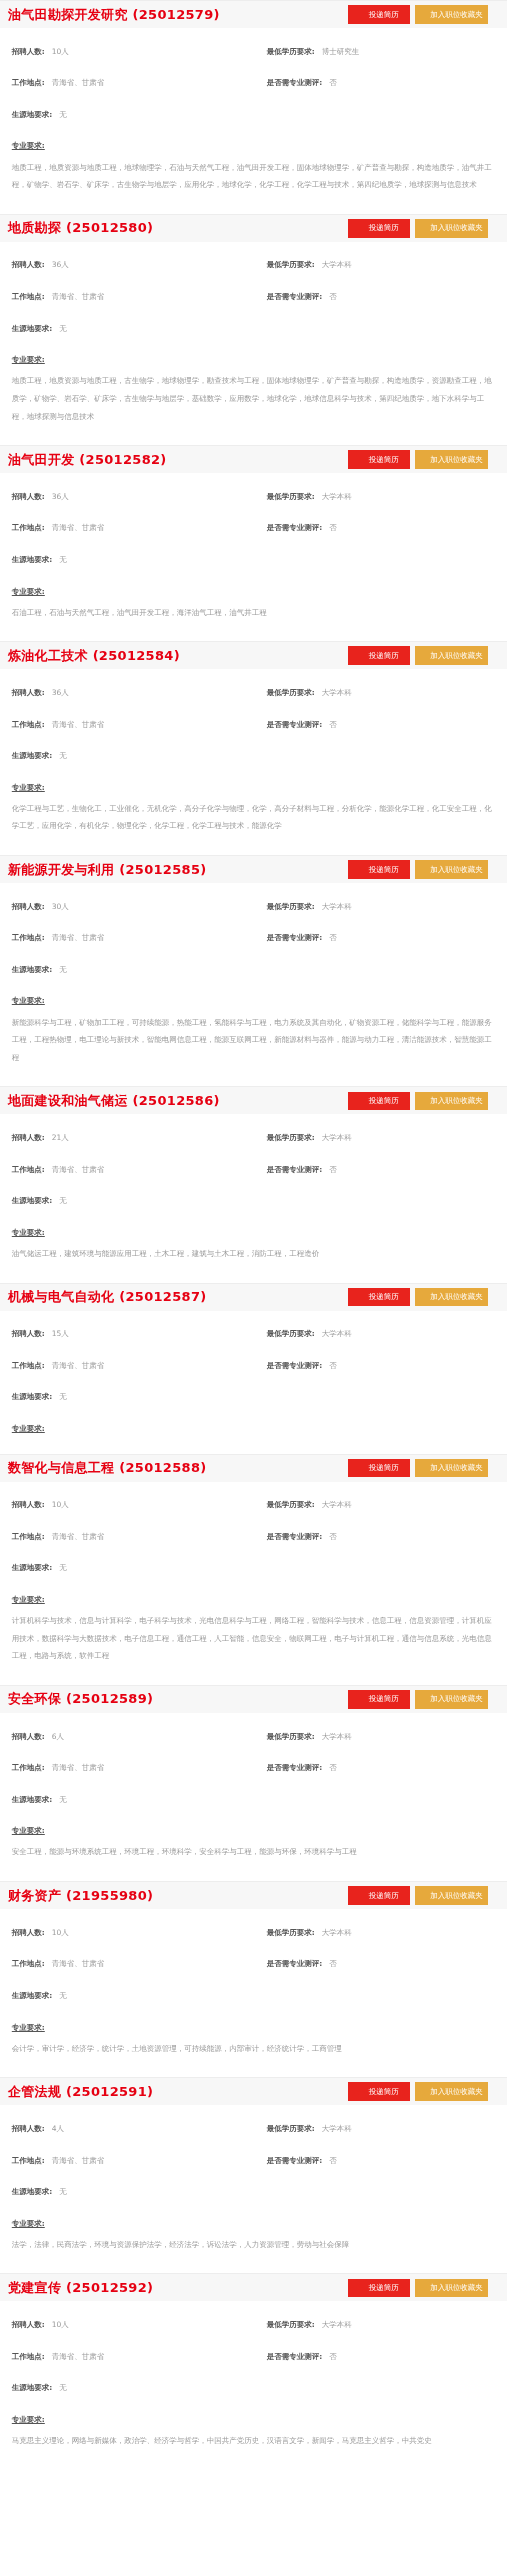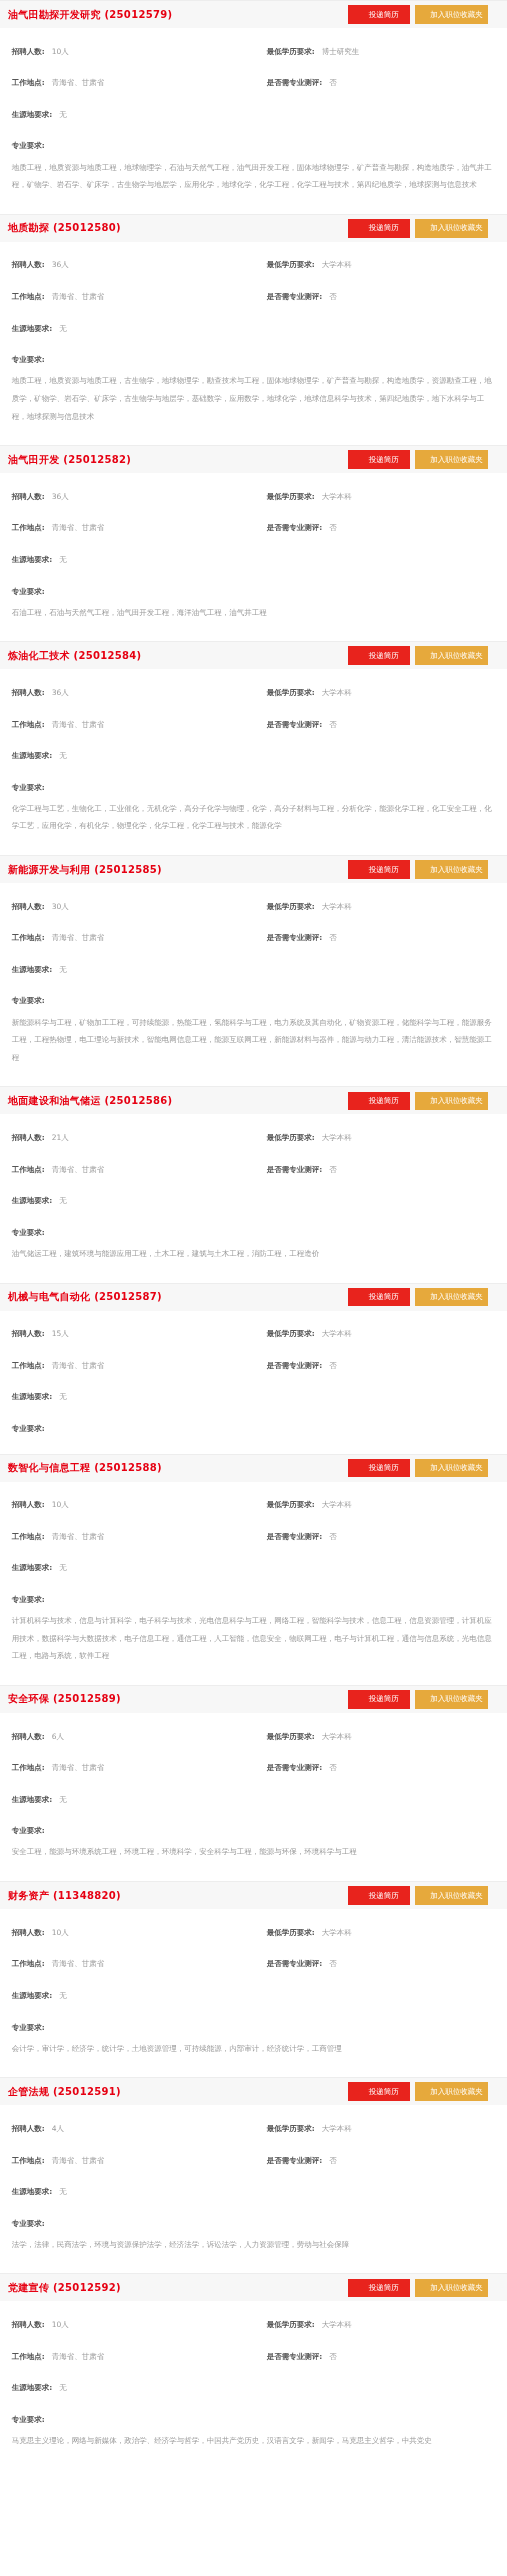--- a/index.html
+++ b/index.html
@@ -14,21 +14,21 @@
     box-sizing:border-box;
     height:28px;
     background:#f7f7f7;
     border-top:0.5px solid #ededed;
     display:flex;
     align-items:center;
     padding:0 20px 0 8px;
   }
   .job-title{
     color:#e60012;
-    font-size:10px;
+    font-size:13px;
     font-weight:bold;
     letter-spacing:0.3px;
     white-space:nowrap;
   }
   .header-buttons{
     margin-left:auto;
     display:flex;
     gap:5.3px;
     align-items:center;
   }
@@ -69,20 +69,21 @@
     color:#999999;
     margin-left:7px;
     white-space:nowrap;
   }
   .majors-block{margin:0;}
   .majors-label{
     color:#555555;
     font-weight:bold;
     font-size:7.5px;
     line-height:9.6px;
+    text-decoration:underline;
   }
   .majors-text{
     color:#999999;
     font-size:7.5px;
     line-height:17.6px;
     margin-top:7.5px;
   }
 </style>
 </head>
 <body>
@@ -460,21 +461,21 @@
       </div>
       <div class="majors-block">
         <div class="majors-label">专业要求:</div>
         <div class="majors-text">安全工程，能源与环境系统工程，环境工程，环境科学，安全科学与工程，能源与环保，环境科学与工程</div>
       </div>
     </div>
   </div>
 
   <div class="job-section">
     <div class="job-header">
-      <span class="job-title">财务资产 (11348820)</span>
+      <span class="job-title">财务资产 (21955980)</span>
       <span class="header-buttons">
         <button class="btn btn-apply">投递简历</button>
         <button class="btn btn-fav">加入职位收藏夹</button>
       </span>
     </div>
     <div class="job-body">
       <div class="field-row">
         <div class="field field-left">
           <span class="field-label">招聘人数:</span>
           <span class="field-value">10人</span>

